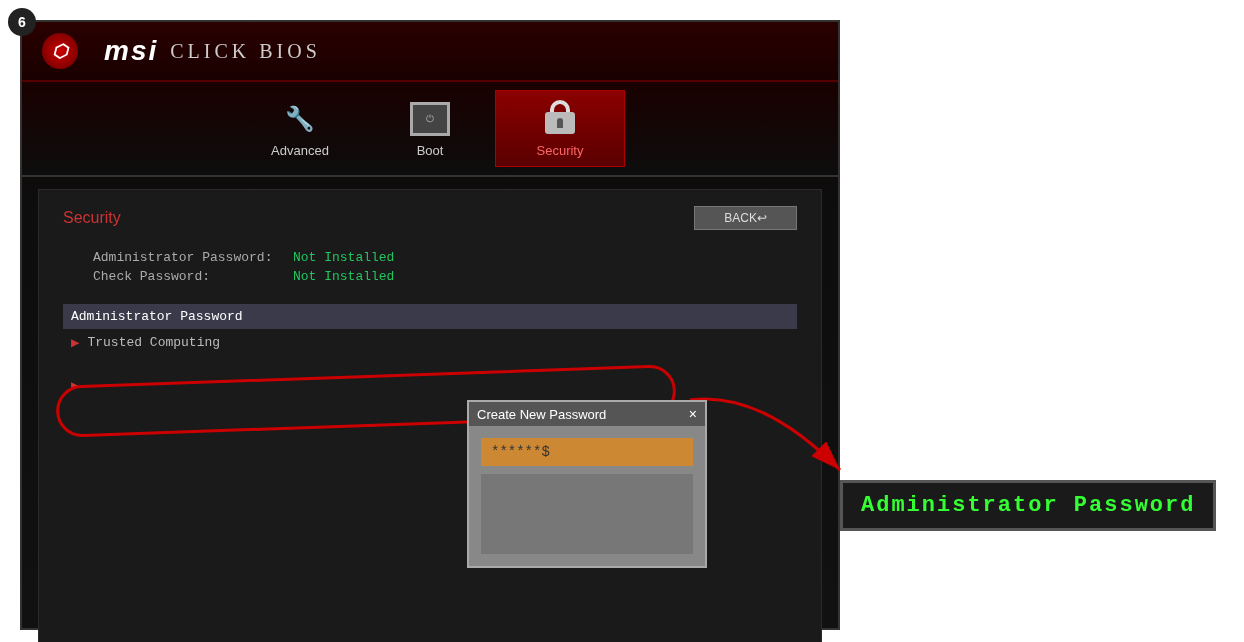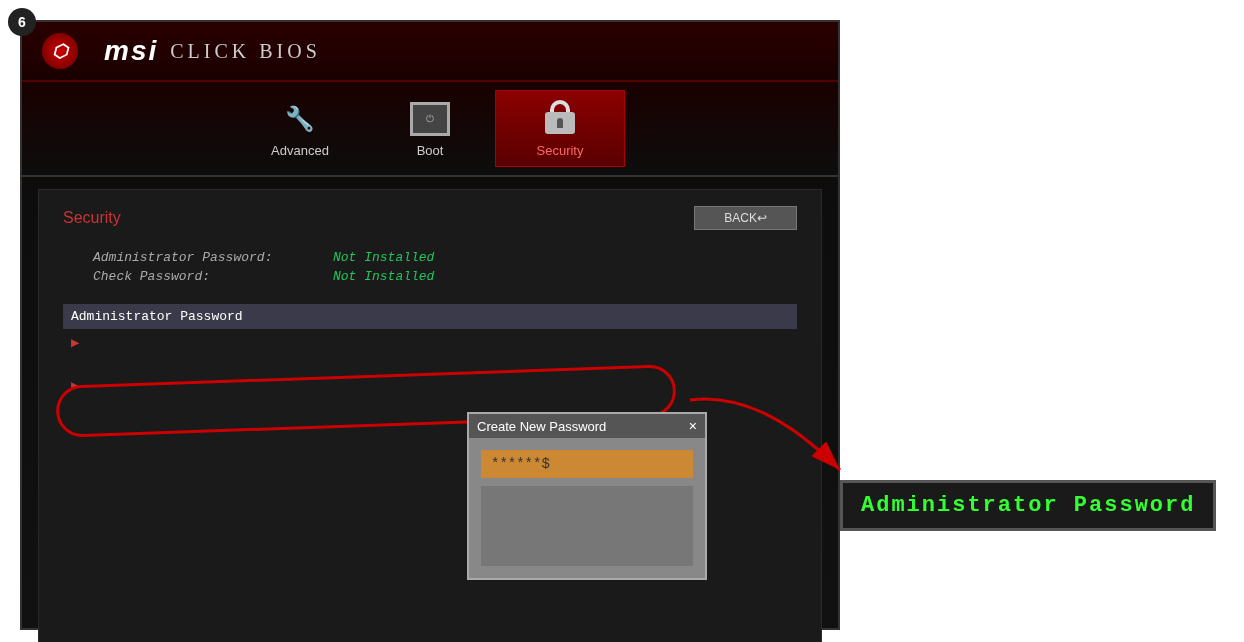--- a/index.html
+++ b/index.html
@@ -263,24 +263,22 @@
       font-size: 12px;
       font-family: Arial, sans-serif;
       cursor: pointer;
       display: flex;
       align-items: flex-start;
     }
 
     
     .info-row {
       display: flex;
-      gap: 40px;
       margin-bottom: 4px;
       padding-left: 30px;
-      font-style: italic;
     }
 
     .info-label {
       color: #aaa;
       font-size: 13px;
       width: 200px;
     }
 
     .info-value {
       color: #22c55e;
@@ -468,35 +466,36 @@
       <span class="info-value">Not Installed</span>
     </div>
 
     <div class="settings-spacer"></div>
 
     <div class="setting-row selected">
       <span class="setting-row-label">Administrator Password</span>
     </div>
     <div class="setting-row">
       <span class="setting-arrow">▶</span>
+      <span class="setting-row-label">Trusted Computing</span>
     </div>
     <div class="settings-spacer"></div>
     <div class="setting-row">
       <span class="setting-arrow">▶</span>
     </div>
 
   </div>
 
 </div>
 
 <div class="circle-annotation" style="left: 56px; top: 375px; width: 620px; height: 52px; border-radius: 26px; transform: rotate(-2deg);">
 </div>
 
 <div class="modal-overlay">
-  <div class="modal-dialog" style="top: 412px; left: 467px;">
+  <div class="modal-dialog" style="top: 400px; left: 467px;">
     <div class="modal-title-bar">
       <span>Create New Password</span>
       <span class="modal-close">×</span>
     </div>
     <div class="modal-body">
       <div class="password-field-active">
         <span>******$</span>
       </div>
       <div class="modal-empty-area"></div>
     </div>

